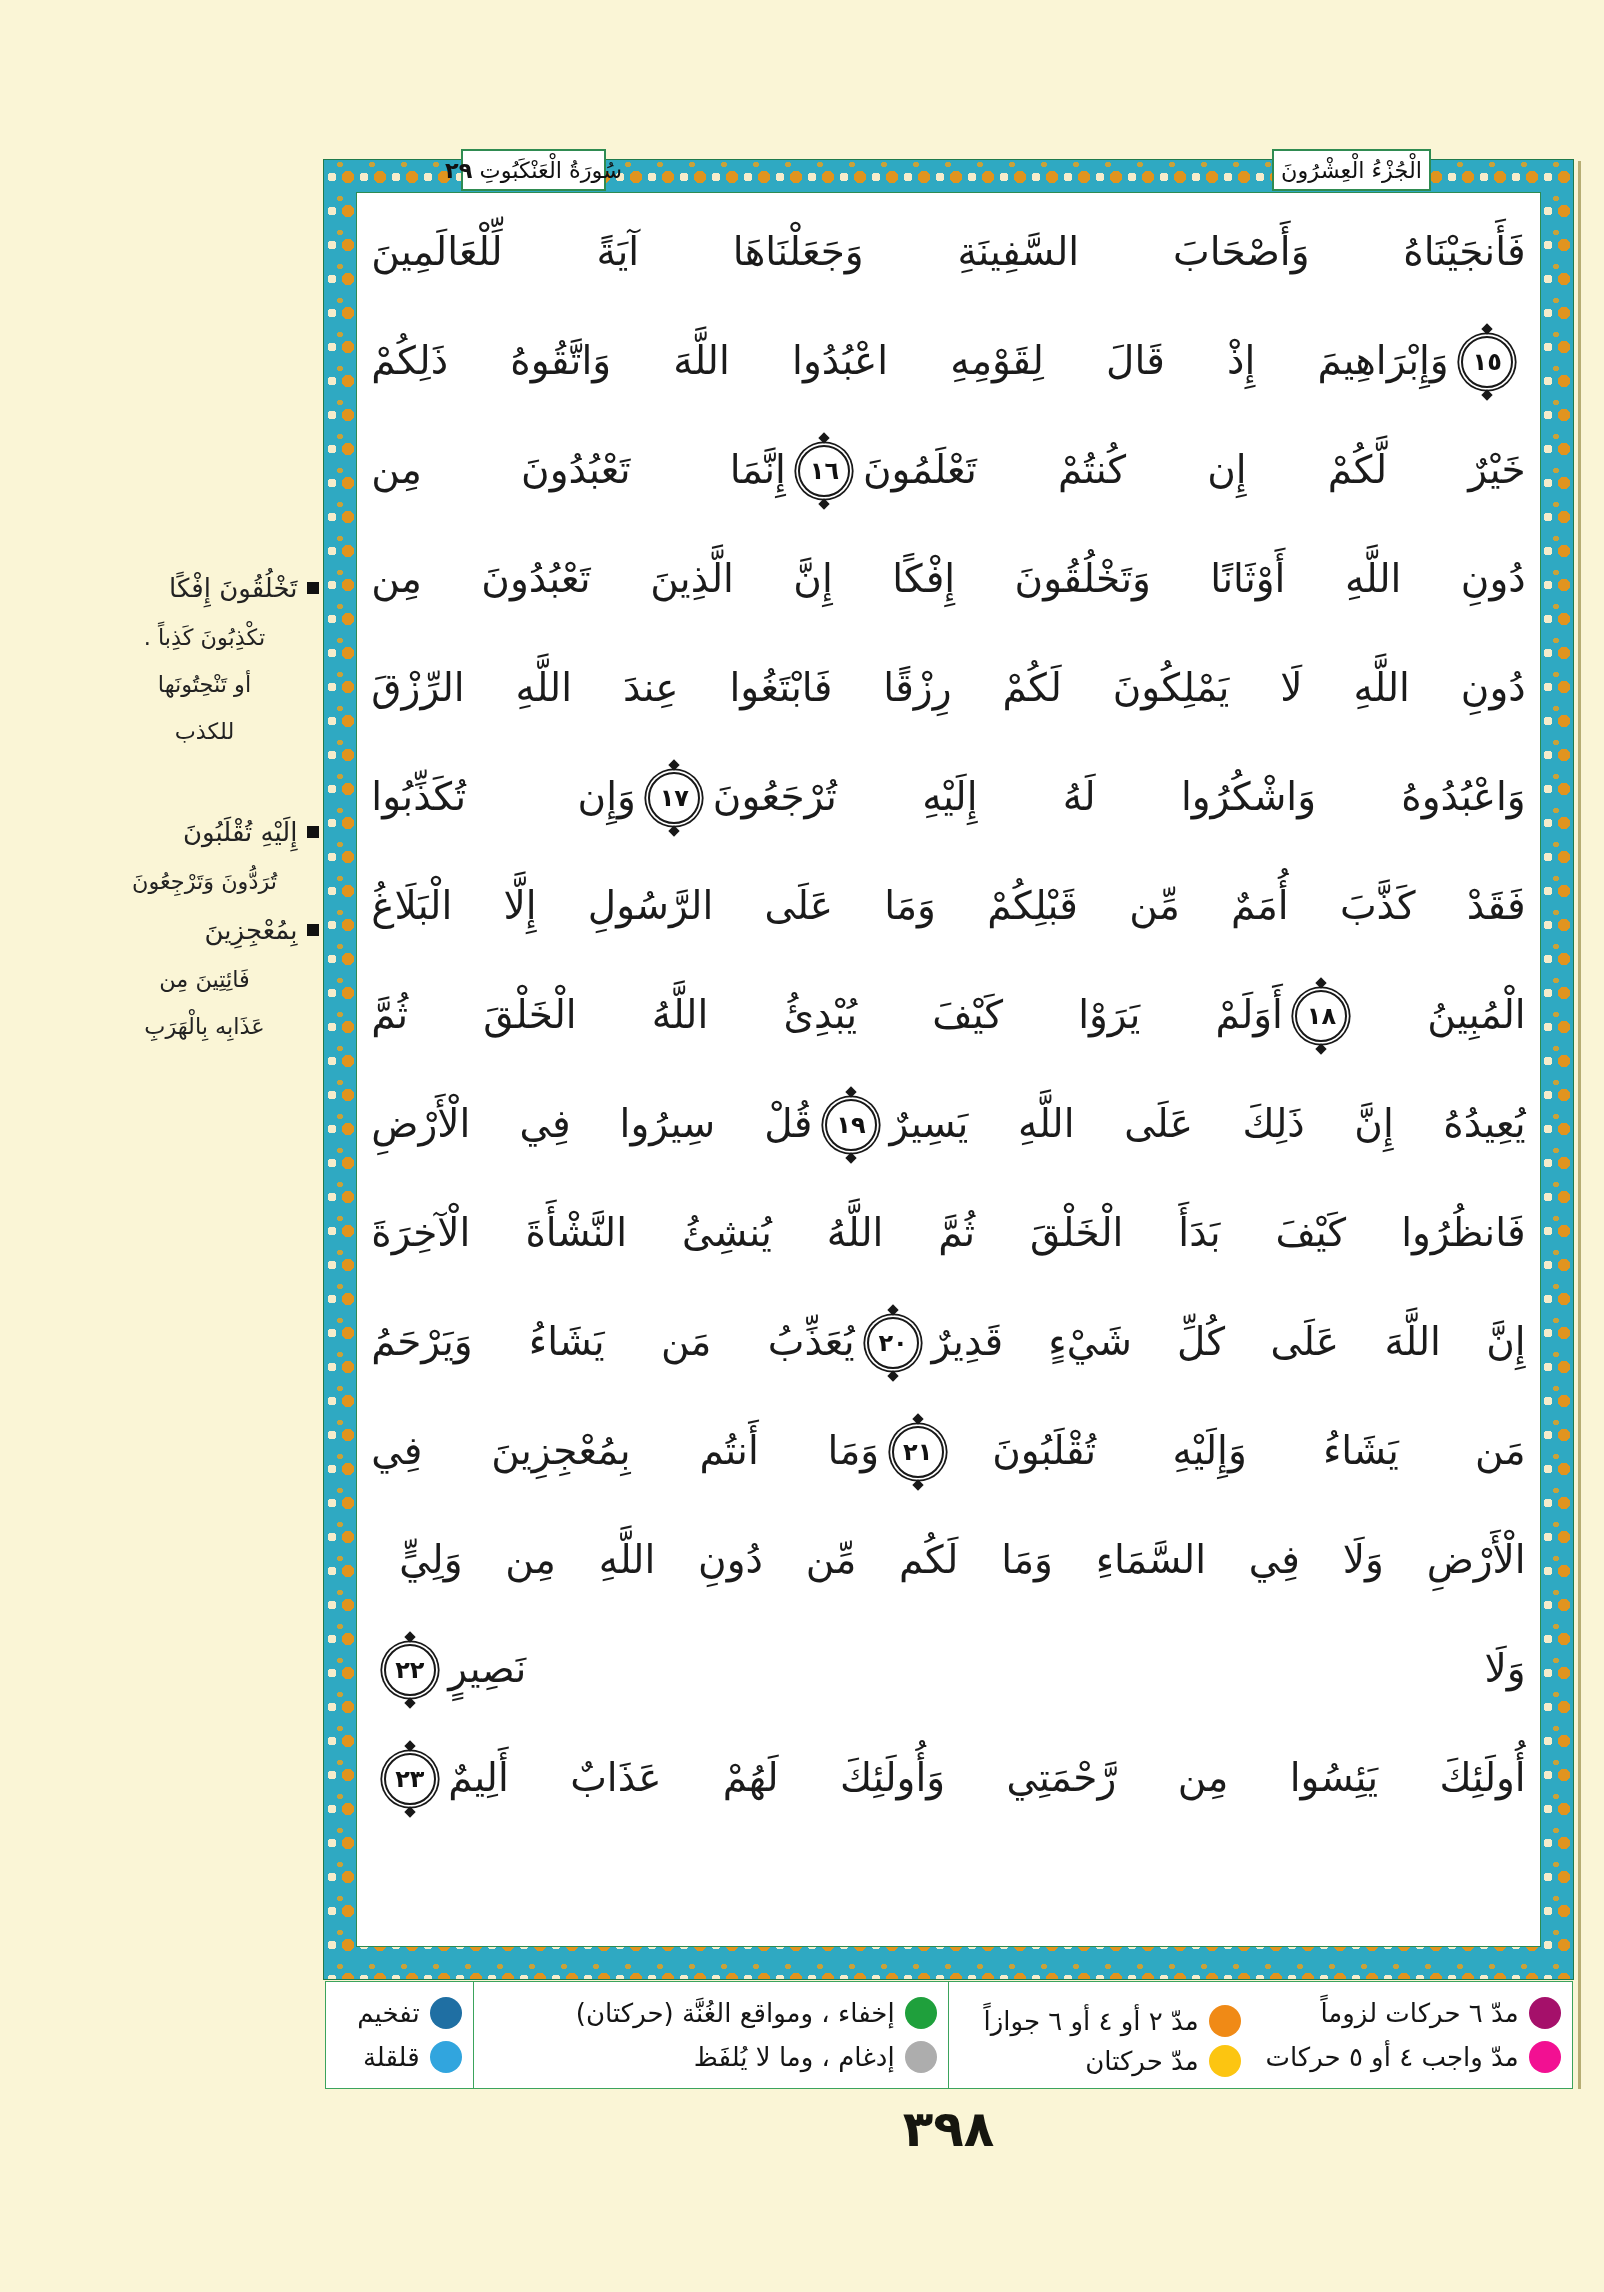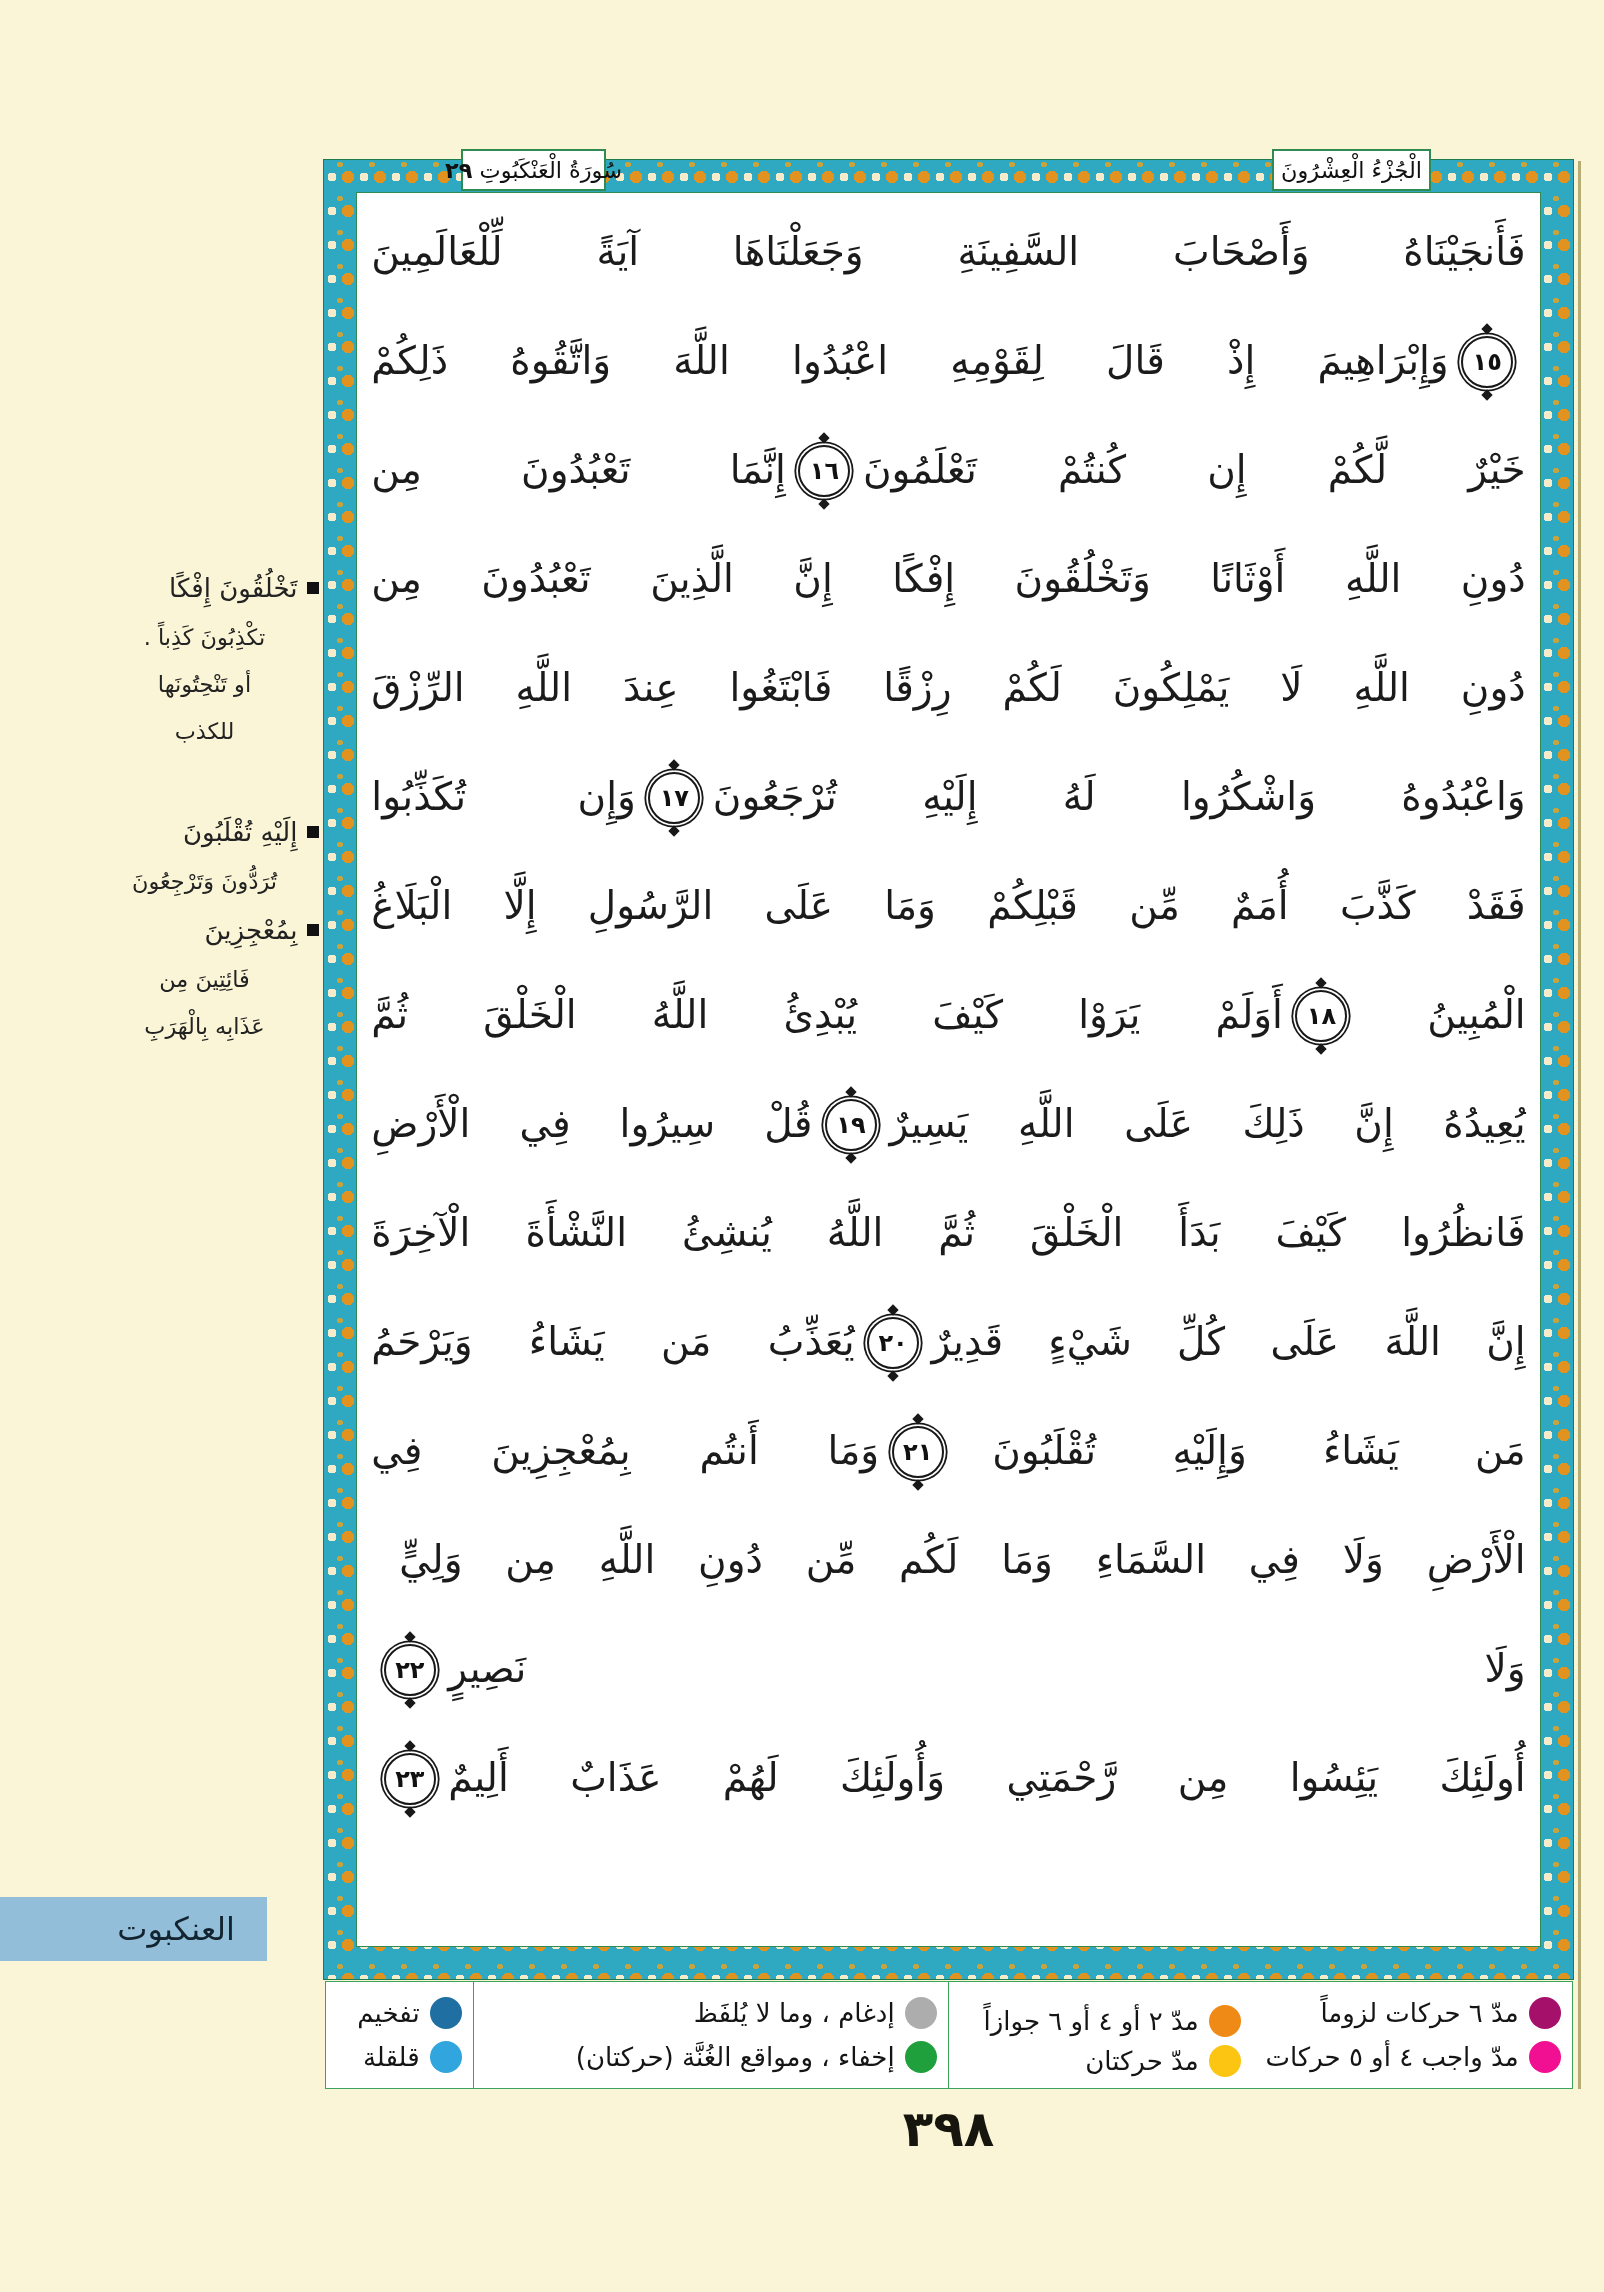--- a/index.html
+++ b/index.html
@@ -171,23 +171,20 @@
       <div class="note">
         <div class="note-head">
           <span class="bullet"></span>
           <span class="headword">بِمُعْجِزِينَ</span>
         </div>
         <div class="gloss">فَائِتِينَ مِن</div>
         <div class="gloss">عَذَابِه بِالْهَرَبِ</div>
       </div>
     </div>
 
-  <div class="surah-tab" style="background: rgb(146, 190, 217);">
-    <span>العنكبوت</span>
-  </div>
 
   <div class="legend">
       <div class="legend-col">
         <div class="legend-row">
           <span class="dot" style="background: rgb(165, 16, 106);"></span>
           <span class="legend-label">مدّ ٦ حركات لزوماً</span>
         </div>
         <div class="legend-row">
           <span class="dot" style="background: rgb(242, 16, 146);"></span>
           <span class="legend-label">مدّ واجب ٤ أو ٥ حركات</span>
@@ -198,27 +195,27 @@
           <span class="dot" style="background: rgb(240, 138, 22);"></span>
           <span class="legend-label">مدّ ٢ أو ٤ أو ٦ جوازاً</span>
         </div>
         <div class="legend-row">
           <span class="dot" style="background: rgb(252, 197, 17);"></span>
           <span class="legend-label">مدّ حركتان</span>
         </div>
       </div>
       <div class="legend-col">
         <div class="legend-row">
+          <span class="dot" style="background: rgb(31, 160, 60);"></span>
+          <span class="legend-label">إخفاء ، ومواقع الغُنَّة (حركتان)</span>
+        </div>
+        <div class="legend-row">
           <span class="dot" style="background: rgb(173, 173, 173);"></span>
           <span class="legend-label">إدغام ، وما لا يُلفَظ</span>
         </div>
-        <div class="legend-row">
-          <span class="dot" style="background: rgb(31, 160, 60);"></span>
-          <span class="legend-label">إخفاء ، ومواقع الغُنَّة (حركتان)</span>
-        </div>
       </div>
       <div class="legend-col">
         <div class="legend-row">
           <span class="dot" style="background: rgb(31, 111, 163);"></span>
           <span class="legend-label">تفخيم</span>
         </div>
         <div class="legend-row">
           <span class="dot" style="background: rgb(49, 165, 222);"></span>
           <span class="legend-label">قلقلة</span>
         </div>

